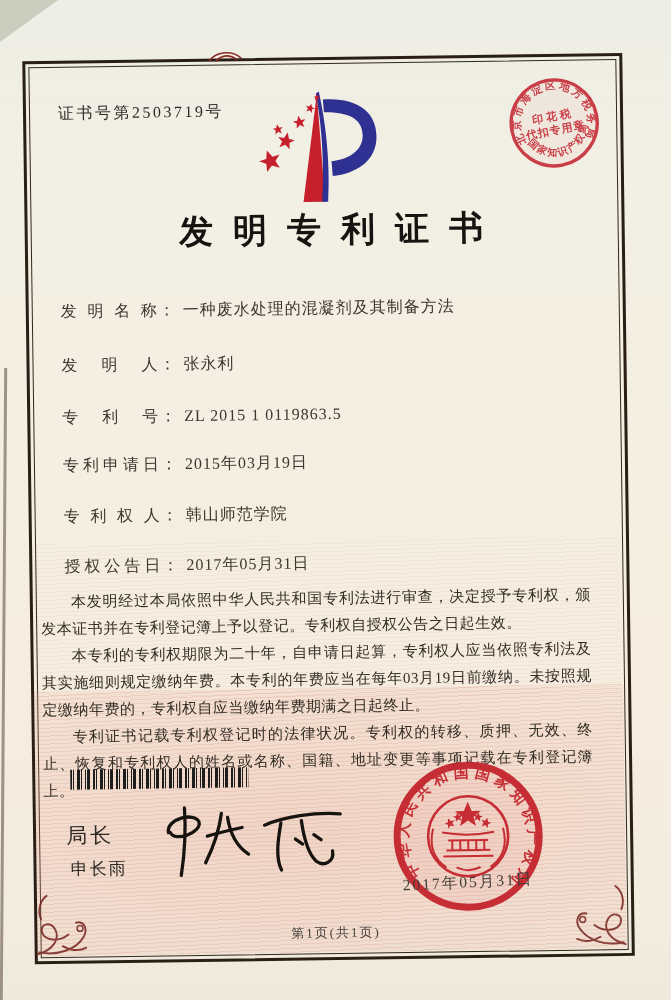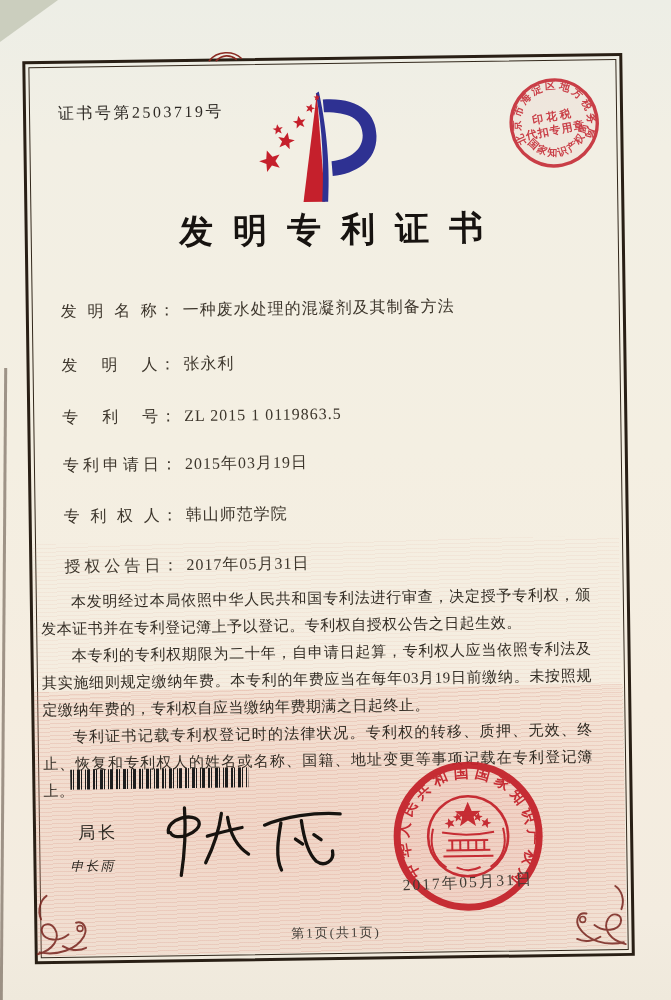--- a/index.html
+++ b/index.html
@@ -29,24 +29,24 @@
   .frow{position:absolute;left:0;font-size:16px;color:#3d362c;white-space:nowrap;}
   .flabel{display:inline-block;width:96px;text-align:justify;text-align-last:justify;}
   .fcolon{margin:0 8px 0 2px;}
   .fvalue{letter-spacing:1px;}
   .r0{top:4px}.r1{top:58px}.r2{top:110px}.r3{top:158px}.r4{top:209px}.r5{top:259px}
   .paras{position:absolute;left:40px;top:585px;width:550px;font-size:15px;line-height:27px;
     color:#332d25;text-align:justify;letter-spacing:.5px;}
   .paras p{margin:0;text-indent:2em;}
   .barcode{position:absolute;left:67px;top:766px;width:178px;height:20px;
     background:repeating-linear-gradient(90deg,#1d1d1d 0 2px,rgba(0,0,0,0) 2px 3px,#1d1d1d 3px 4px,rgba(0,0,0,0) 4px 7px,#1d1d1d 7px 10px,rgba(0,0,0,0) 10px 11px,#1d1d1d 11px 12px,rgba(0,0,0,0) 12px 15px,#1d1d1d 15px 16px,rgba(0,0,0,0) 16px 17px,#1d1d1d 17px 20px,rgba(0,0,0,0) 20px 23px);}
-  .sig-title{position:absolute;left:74px;top:818px;font-size:17px;color:#2c2822;letter-spacing:3px;
+  .sig-title{position:absolute;left:62px;top:818px;font-size:21px;color:#2c2822;letter-spacing:3px;
     font-family:"Liberation Sans","DejaVu Sans",sans-serif;}
-  .sig-name{position:absolute;left:66px;top:854px;font-size:13px;color:#2c2822;letter-spacing:2px;
-    font-family:"Liberation Sans","DejaVu Sans",sans-serif;font-style:italic;}
+  .sig-name{position:absolute;left:66px;top:854px;font-size:17px;color:#2c2822;letter-spacing:2px;
+    font-family:"Liberation Sans","DejaVu Sans",sans-serif;}
   .signature{position:absolute;left:150px;top:798px;}
   .seal{position:absolute;left:388px;top:762px;opacity:.95;}
   .date-stamp{position:absolute;left:398px;top:874px;font-size:15.5px;letter-spacing:2px;
     color:#413c35;transform:rotate(-2deg);white-space:nowrap;}
   .footer{position:absolute;left:0;right:10px;top:924px;text-align:center;
     font-size:13px;color:#44403a;letter-spacing:2px;}
   .orn-bl{position:absolute;left:28px;top:886px;}
   .orn-br{position:absolute;left:556px;top:884px;transform:scaleX(-1);}
   .orn-top{position:absolute;left:214px;top:46px;}
   svg{display:block;}

